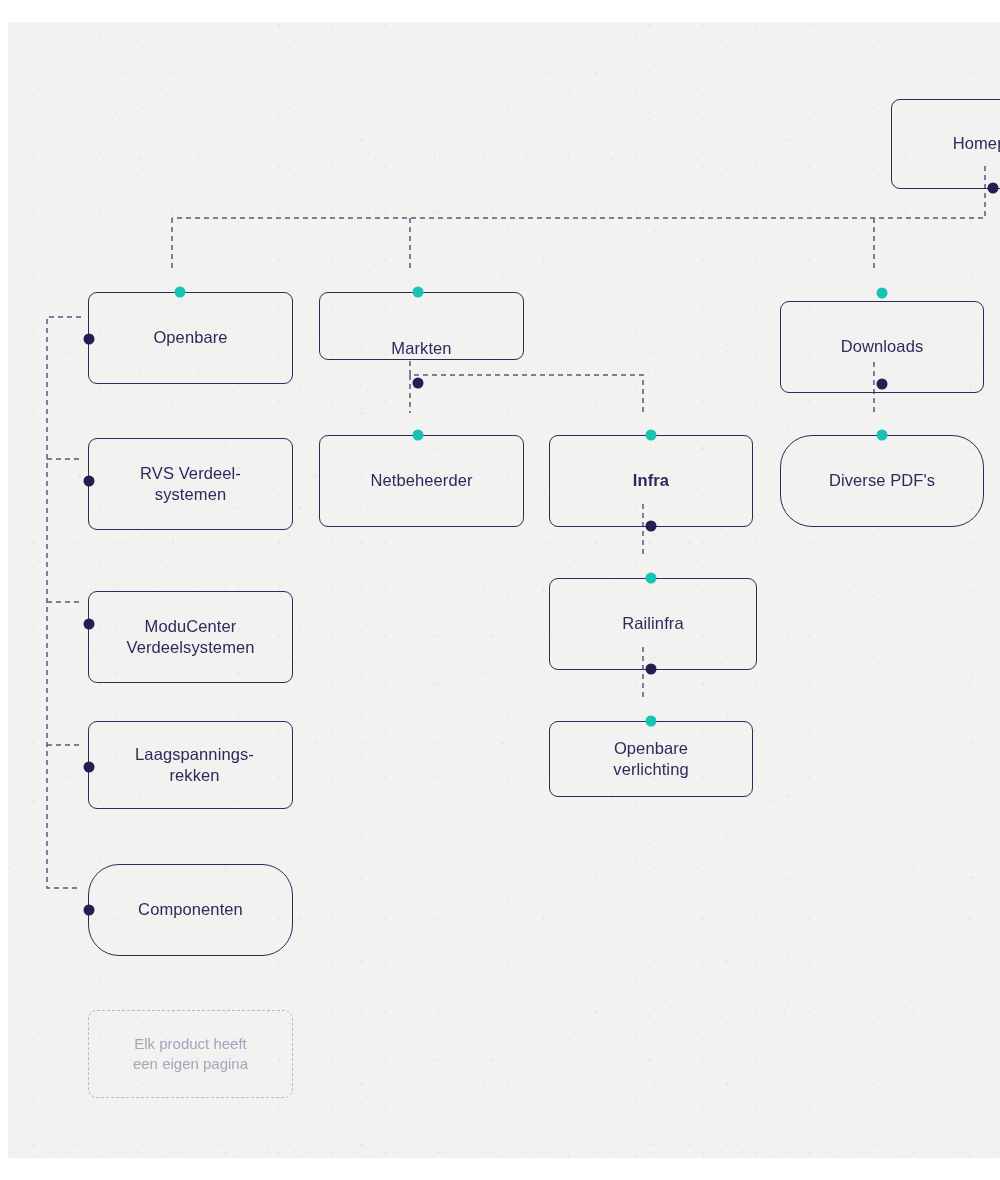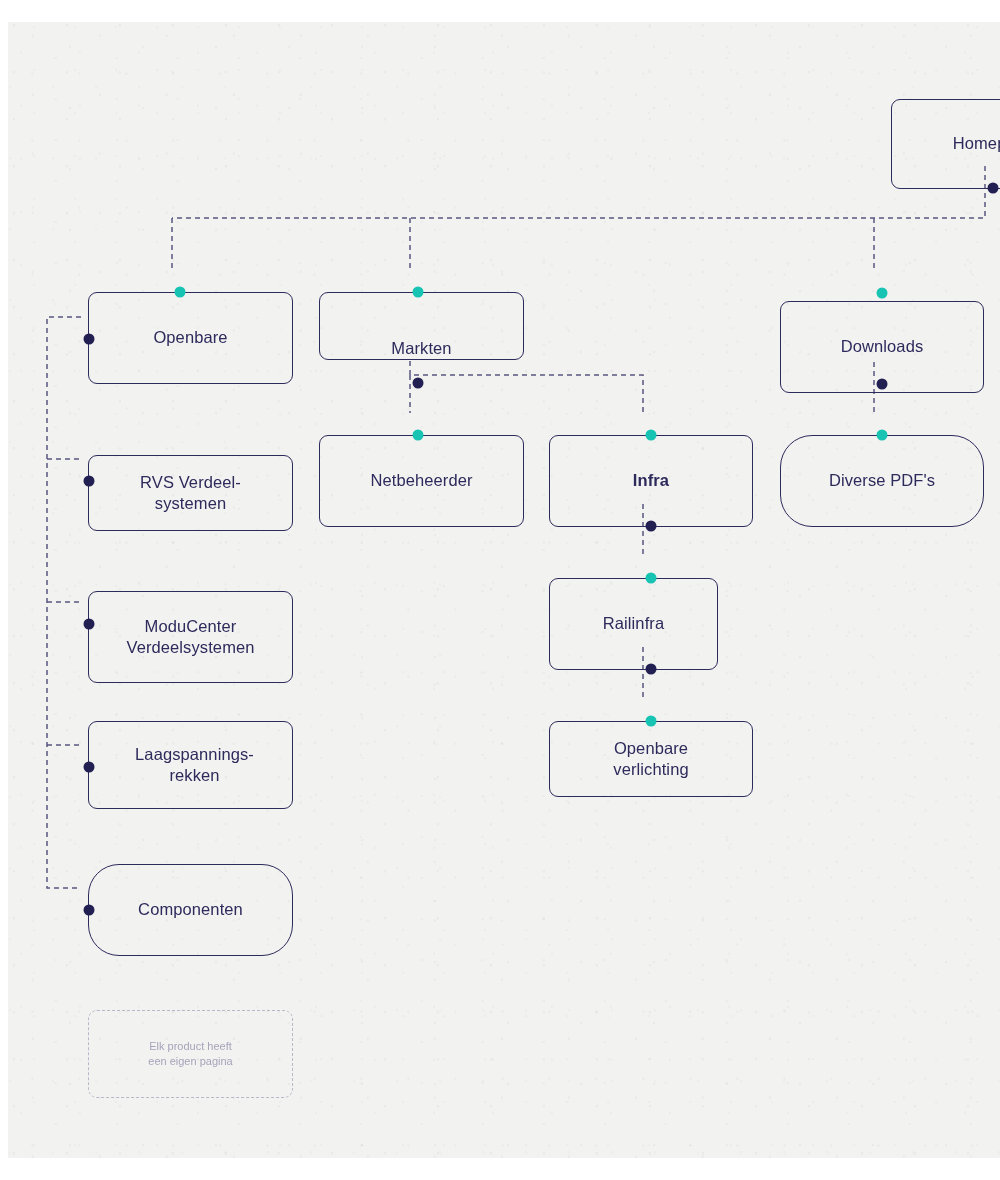--- a/index.html
+++ b/index.html
@@ -74,21 +74,21 @@
     position: absolute;
     box-sizing: border-box;
     border: 1.4px dashed #b9b6c9;
     border-radius: 9px;
     background: transparent;
     display: flex;
     align-items: center;
     justify-content: center;
     text-align: center;
     color: #a7a3bb;
-    font-size: 11px;
+    font-size: 15px;
     line-height: 1.32;
     padding: 0 10px;
   }
   .note-label { white-space: pre-line; display: block; }
 
   .port {
     position: absolute;
     width: 11px;
     height: 11px;
     border-radius: 50%;
@@ -143,21 +143,21 @@
 </div>
 <div class="port port-in" style="left:418px; top:292px;"></div>
 <div class="port port-out" style="left:418px; top:383px;"></div>
 
 <div class="node" style="left:780px; top:293px; width:204px; height:92px;margin-top:8px;">
   <span class="node-label">Downloads</span>
 </div>
 <div class="port port-in" style="left:882px; top:293px;"></div>
 <div class="port port-out" style="left:882px; top:384px;"></div>
 
-<div class="node" style="left:88px; top:455px; width:205px; height:76px;">
+<div class="node" style="left:88px; top:438px; width:205px; height:92px;">
   <span class="node-label">RVS Verdeel-
 systemen</span>
 </div>
 <div class="port port-out" style="left:89px; top:481px;"></div>
 
 <div class="node" style="left:88px; top:578px; width:205px; height:92px;margin-top:13px;">
   <span class="node-label">ModuCenter
 Verdeelsystemen</span>
 </div>
 <div class="port port-out" style="left:89px; top:624px;"></div>
@@ -182,21 +182,21 @@
   <span class="node-label">Infra</span>
 </div>
 <div class="port port-in" style="left:651px; top:435px;"></div>
 <div class="port port-out" style="left:651px; top:526px;"></div>
 
 <div class="node" style="left:780px; top:435px; width:204px; height:92px;border-radius:32px;">
   <span class="node-label">Diverse PDF's</span>
 </div>
 <div class="port port-in" style="left:882px; top:435px;"></div>
 
-<div class="node" style="left:549px; top:578px; width:169px; height:92px;">
+<div class="node" style="left:549px; top:578px; width:208px; height:92px;">
   <span class="node-label">Railinfra</span>
 </div>
 <div class="port port-in" style="left:651px; top:578px;"></div>
 <div class="port port-out" style="left:651px; top:669px;"></div>
 
 <div class="node" style="left:549px; top:721px; width:204px; height:76px;">
   <span class="node-label">Openbare
 verlichting</span>
 </div>
 <div class="port port-in" style="left:651px; top:721px;"></div>

